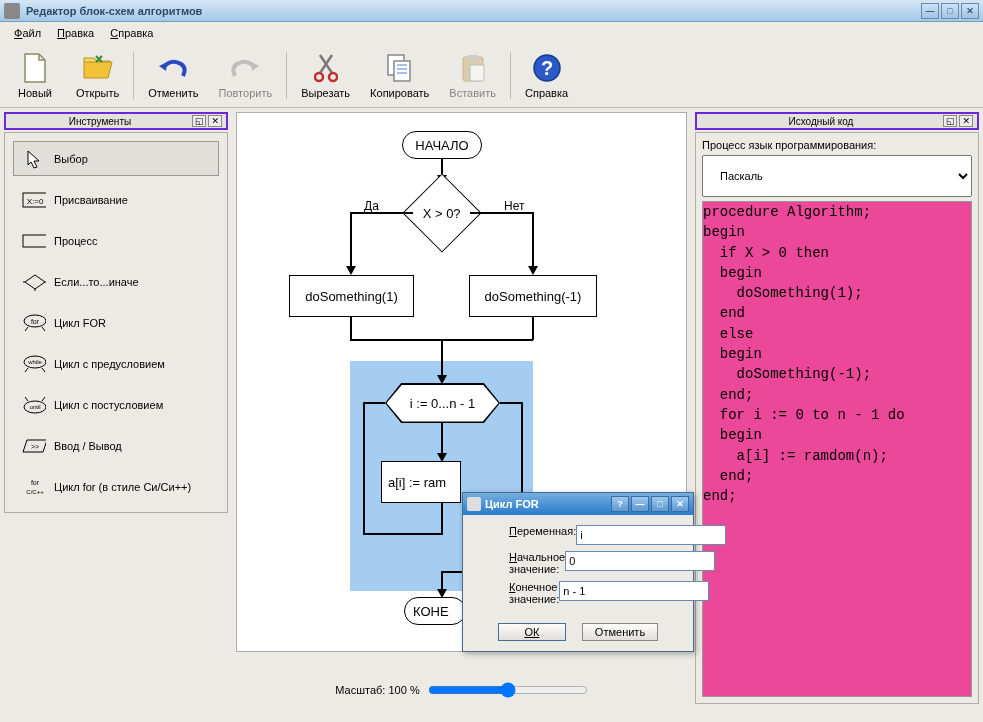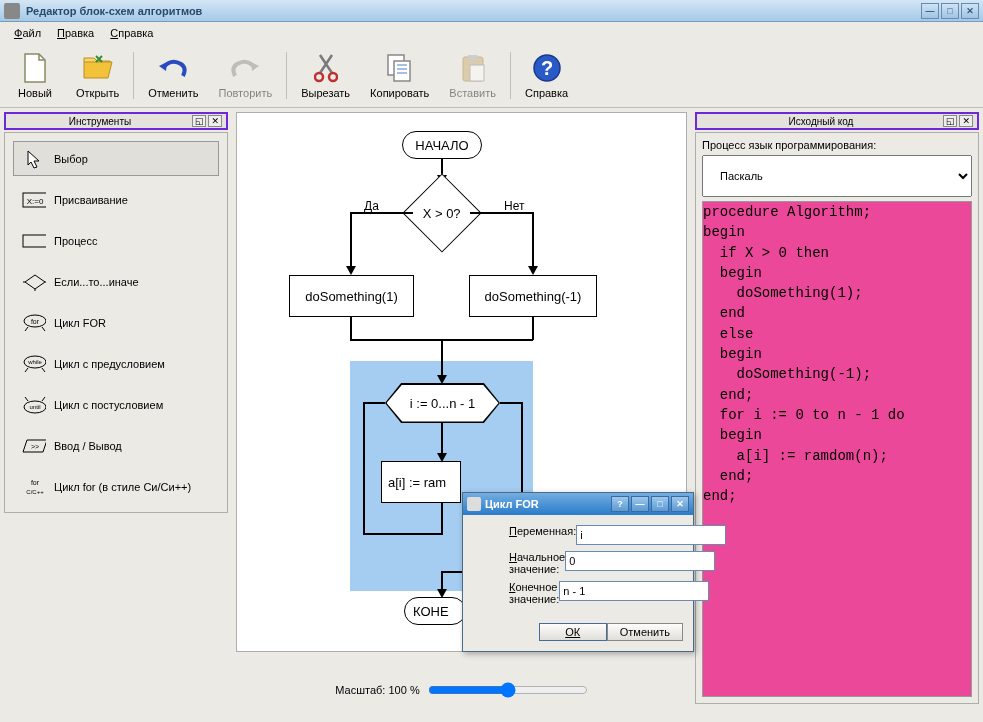--- a/index.html
+++ b/index.html
@@ -60,21 +60,21 @@
     .source-code { flex: 1; background: #ec4899; border: 1px solid #999; padding: 0; font-family: "Courier New", monospace; font-size: 14px; white-space: pre; overflow: auto; line-height: 1.45; }
     
     .dialog { position: absolute; left: 462px; top: 492px; width: 232px; background: #eceae5; border: 1px solid #4a6a8a; box-shadow: 2px 2px 6px rgba(0,0,0,.3); }
     .dialog-title { background: linear-gradient(#73aee0, #2a7bca); color: #fff; font-weight: bold; height: 22px; display: flex; align-items: center; padding: 0 4px; }
     .dialog-title-text { flex: 1; margin-left: 4px; }
     .dialog-body { padding: 10px 10px 6px; }
     .form-row { display: flex; align-items: flex-start; margin-bottom: 6px; padding-left: 36px; }
     .form-label { width: 122px; font-size: 11px; }
     .form-label:first-letter { text-decoration: underline; }
     .form-input { flex: 1; border: 1px solid #6a8ab0; padding: 2px 3px; font-size: 11px; height: 20px; }
-    .dialog-buttons { display: flex; justify-content: flex-end; gap: 0; padding: 6px 10px 10px; }
+    .dialog-buttons { display: flex; justify-content: center; gap: 16px; padding: 6px 10px 10px; }
     .dlg-btn { padding: 2px 12px; border: 1px solid #888; background: linear-gradient(#fdfdfc, #e0ded9); cursor: pointer; min-width: 68px; font-size: 11px; }
     .dlg-btn.default { border: 1px solid #4a6a9a; }
     
     svg { display: block; }
   </style>
 </head>
 <body>
 
 <div class="titlebar">
   <div class="titlebar-icon"></div>

